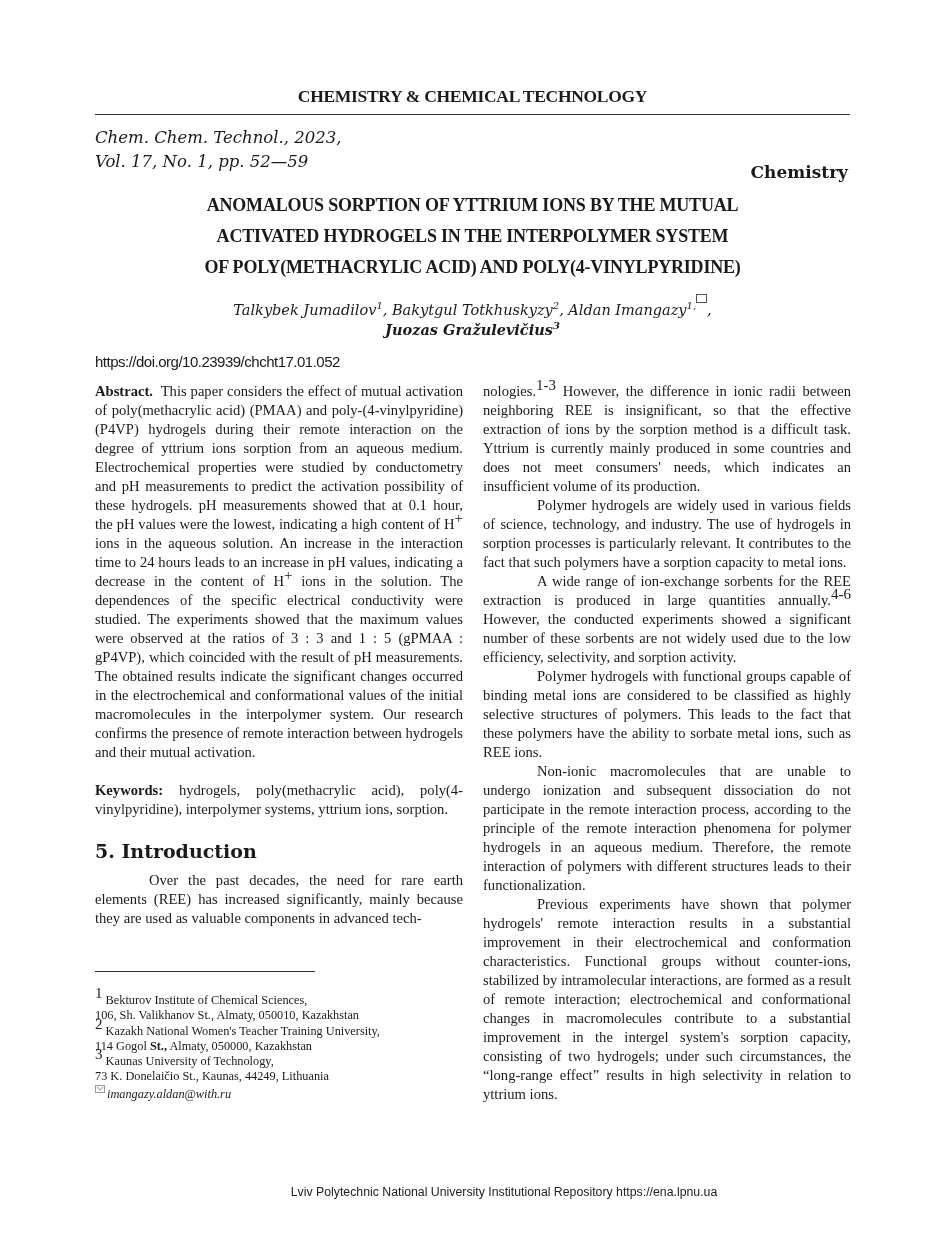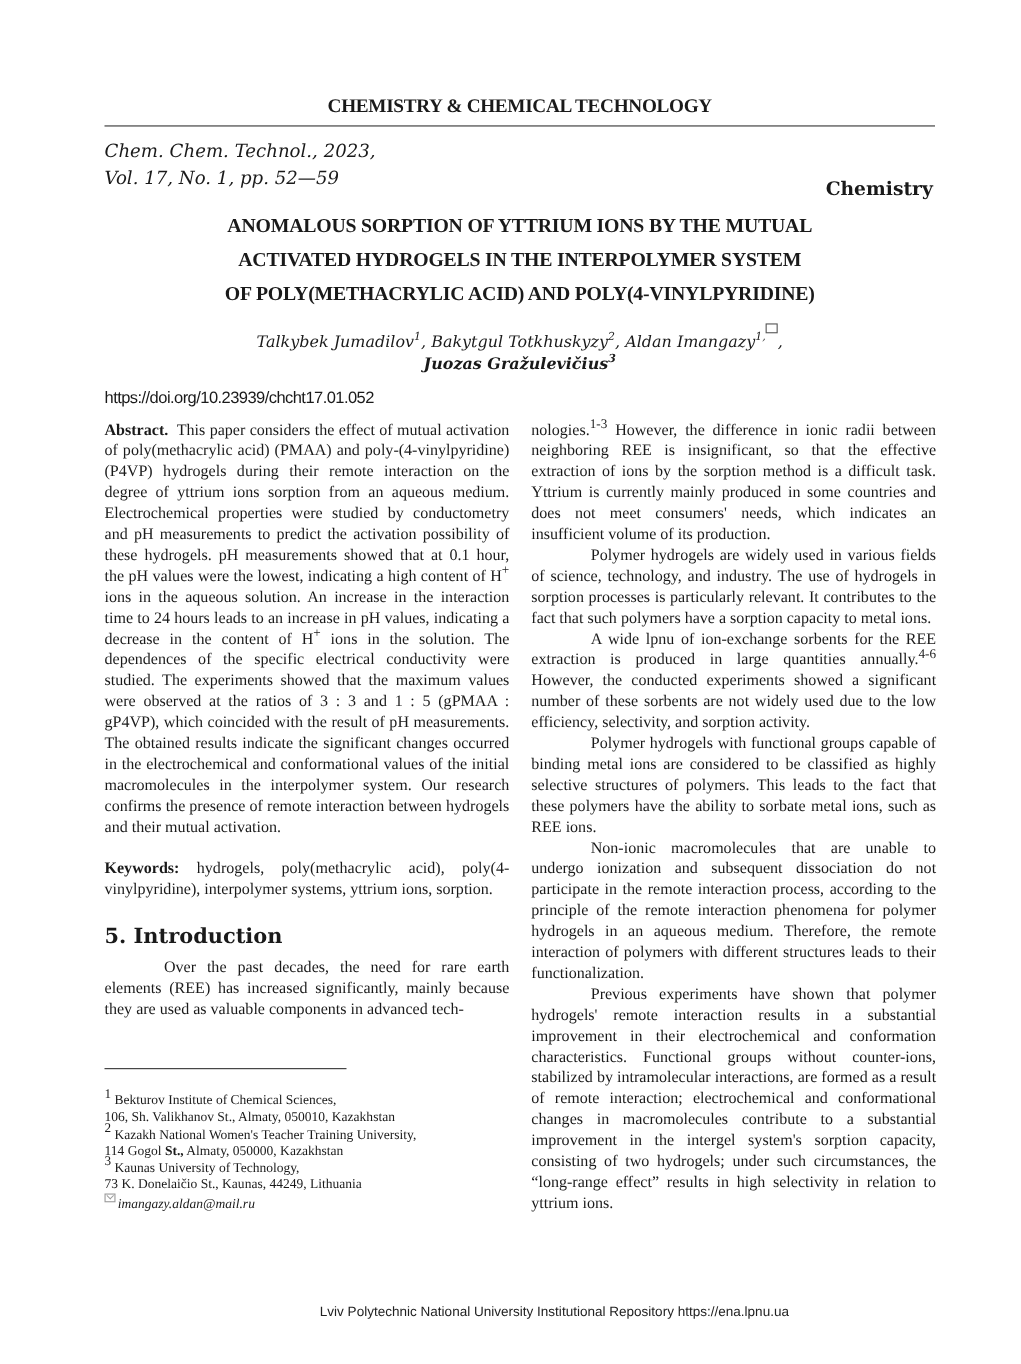--- a/index.html
+++ b/index.html
@@ -14,21 +14,21 @@
   .authors sup { font-size: 10px; }
   .authors .bold { font-weight: bold; }
   .doi { position: absolute; top: 353px; left: 95px; font-family: "Liberation Sans", sans-serif; font-size: 15px; letter-spacing: -0.5px; }
   .col { position: absolute; width: 368px; font-family: "Liberation Serif", serif; font-size: 14.6px; line-height: 19px; text-align: justify; hyphens: manual; }
   .col-left { top: 382px; left: 95px; }
   .col-right { top: 382px; left: 483px; }
   .col p { margin: 0; }
   .indent { text-indent: 54px; }
   .kw { margin-top: 19px !important; }
   .intro-h { font-family: "DejaVu Serif", serif; font-weight: bold; font-size: 19px; margin: 20px 0 8px 0; line-height: 24px; }
-  sup { font-size: 12px; line-height: 0; vertical-align: 6px; }
+  sup { font-size: 15px; line-height: 0; vertical-align: 6px; }
   .fn-rule { position: absolute; top: 971px; left: 95px; width: 220px; height: 0; border-top: 1.3px solid #333; }
   .footnotes { position: absolute; top: 993px; left: 95px; width: 380px; font-family: "Liberation Serif", serif; font-size: 12.3px; line-height: 15.3px; }
   .footnotes div { white-space: nowrap; }
   .footnotes .email { font-style: italic; }
   .mail-icon { display: inline-block; width: 8px; height: 6px; border: 1px solid #999; position: relative; vertical-align: 5px; margin-right: 2px; }
   .mail-icon::after { content: ""; position: absolute; left: 0; top: -2px; width: 5px; height: 5px; border-right: 1px solid #999; border-bottom: 1px solid #999; transform: translateX(1.2px) rotate(45deg) scale(0.8); }
   .mail-small { display: inline-block; width: 9px; height: 7px; border: 1px solid #555; position: relative; vertical-align: 6px; }
   .footer { position: absolute; top: 1185px; left: 0; width: 928px; text-align: center; font-family: "Liberation Sans", sans-serif; font-size: 12.3px; color: #222; margin-left: 40px; }
 </style>
 </head>
@@ -65,30 +65,30 @@
 <div class="col col-left">
   <p><b>Abstract.</b>&nbsp; <span>This paper considers the effect of mutual activation of poly(methacrylic acid) (PMAA) and poly-(4-vinylpyridine) (P4VP) hydrogels during their remote interaction on the degree of yttrium ions sorption from an aqueous medium. Electrochemical properties were studied by conductometry and pH measurements to predict the activation possibility of these hydrogels. pH measurements showed that at 0.1 hour, the pH values were the lowest, indicating a high content of H</span><sup>+</sup><span> ions in the aqueous solution. An increase in the interaction time to 24 hours leads to an increase in pH values, indicating a decrease in the content of H</span><sup>+</sup><span> ions in the solution. The dependences of the specific electrical conductivity were studied. The experiments showed that the maximum values were observed at the ratios of 3 : 3 and 1 : 5 (gPMAA : gP4VP), which coincided with the result of pH measurements. The obtained results indicate the significant changes occurred in the electrochemical and conformational values of the initial macromolecules in the interpolymer system. Our research confirms the presence of remote interaction between hydrogels and their mutual activation.</span></p>
   <p class="kw"><b>Keywords:</b> <span>hydrogels, poly(methacrylic acid), poly(4-vinylpyridine), interpolymer systems, yttrium ions, sorption.</span></p>
   <div class="intro-h">5. Introduction</div>
   <p class="indent">Over the past decades, the need for rare earth elements (REE) has increased significantly, mainly because they are used as valuable components in advanced tech-</p>
 </div>
 
 <div class="col col-right">
   <p><span>nologies.</span><sup>1-3</sup><span> However, the difference in ionic radii between neighboring REE is insignificant, so that the effective extraction of ions by the sorption method is a difficult task. Yttrium is currently mainly produced in some countries and does not meet consumers' needs, which indicates an insufficient volume of its production.</span></p>
   <p class="indent">Polymer hydrogels are widely used in various fields of science, technology, and industry. The use of hydrogels in sorption processes is particularly relevant. It contributes to the fact that such polymers have a sorption capacity to metal ions.</p>
-  <p class="indent"><span>A wide lpnu of ion-exchange sorbents for the REE extraction is produced in large quantities annually.</span><sup>4-6</sup><span> However, the conducted experiments showed a significant number of these sorbents are not widely used due to the low efficiency, selectivity, and sorption activity.</span></p>
+  <p class="indent"><span>A wide range of ion-exchange sorbents for the REE extraction is produced in large quantities annually.</span><sup>4-6</sup><span> However, the conducted experiments showed a significant number of these sorbents are not widely used due to the low efficiency, selectivity, and sorption activity.</span></p>
   <p class="indent">Polymer hydrogels with functional groups capable of binding metal ions are considered to be classified as highly selective structures of polymers. This leads to the fact that these polymers have the ability to sorbate metal ions, such as REE ions.</p>
   <p class="indent">Non-ionic macromolecules that are unable to undergo ionization and subsequent dissociation do not participate in the remote interaction process, according to the principle of the remote interaction phenomena for polymer hydrogels in an aqueous medium. Therefore, the remote interaction of polymers with different structures leads to their functionalization.</p>
   <p class="indent">Previous experiments have shown that polymer hydrogels' remote interaction results in a substantial improvement in their electrochemical and conformation characteristics. Functional groups without counter-ions, stabilized by intramolecular interactions, are formed as a result of remote interaction; electrochemical and conformational changes in macromolecules contribute to a substantial improvement in the intergel system's sorption capacity, consisting of two hydrogels; under such circumstances, the “long-range effect” results in high selectivity in relation to yttrium ions.</p>
 </div>
 
 <div class="fn-rule"></div>
 <div class="footnotes">
   <div><sup>1</sup><span> Bekturov Institute of Chemical Sciences,</span></div>
   <div>106, Sh. Valikhanov St., Almaty, 050010, Kazakhstan</div>
   <div><sup>2</sup><span> Kazakh National Women's Teacher Training University,</span></div>
   <div><span>114 Gogol </span><b>St.,</b><span> Almaty, 050000, Kazakhstan</span></div>
   <div><sup>3</sup><span> Kaunas University of Technology,</span></div>
   <div>73 K. Donelaičio St., Kaunas, 44249, Lithuania</div>
-  <div><span class="mail-icon"></span><span class="email">imangazy.aldan@mail.ru</span></div>
+  <div><span class="mail-icon"></span><span class="email">imangazy.aldan@with.ru</span></div>
 </div>
 
 <div class="footer">Lviv Polytechnic National University Institutional Repository https://ena.lpnu.ua</div>
 
 </body></html>

